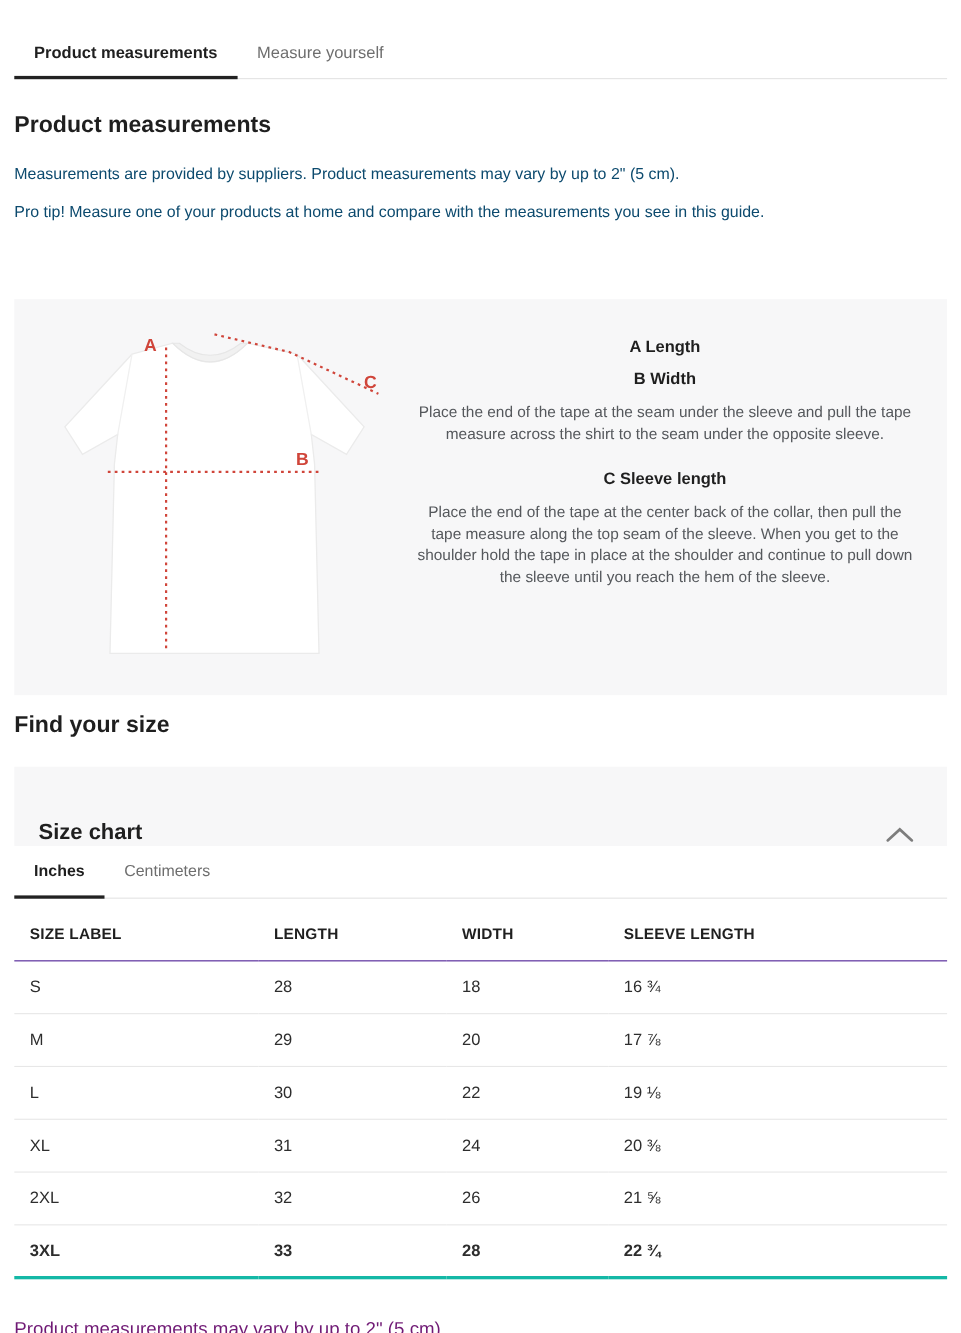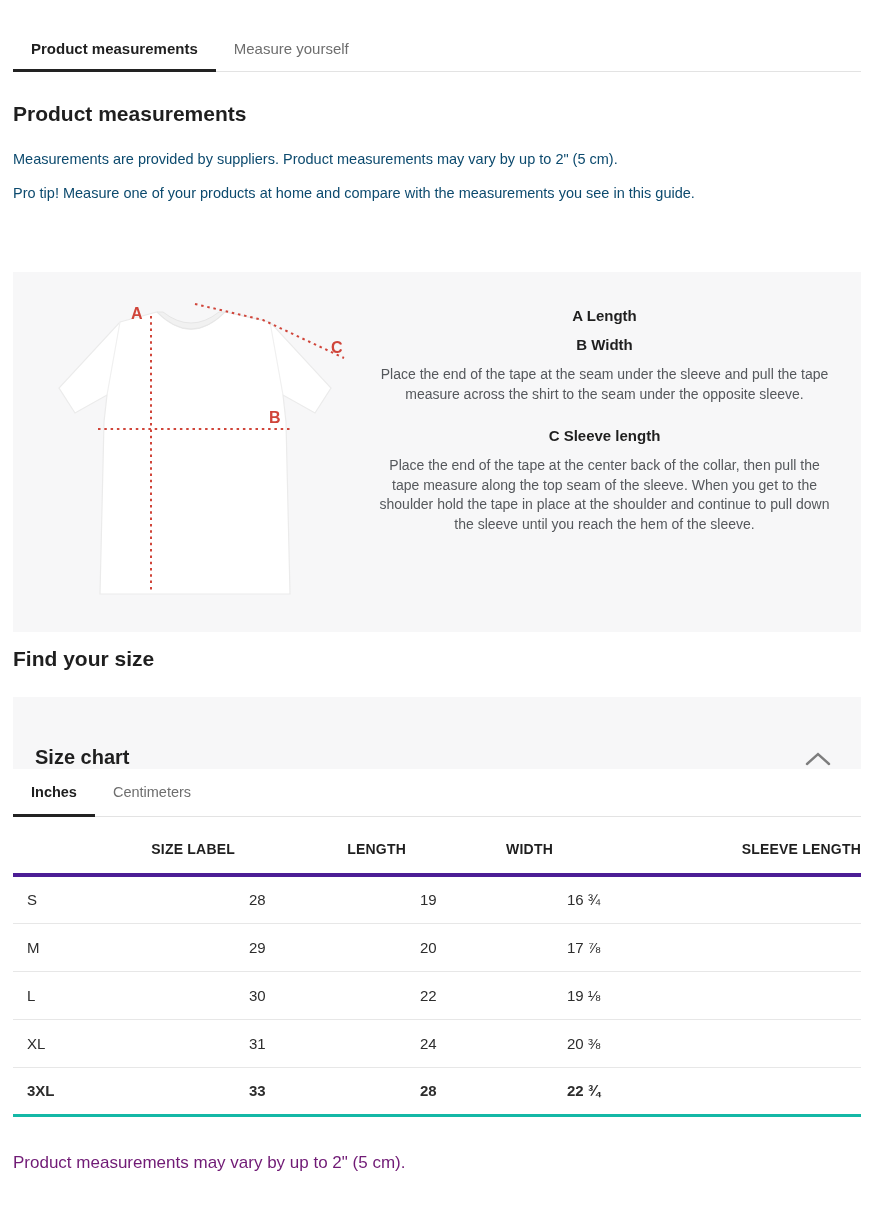--- a/index.html
+++ b/index.html
@@ -111,27 +111,27 @@
   }
   .size-chart-header .chevron { margin-left: auto; display: flex; }
 
   
   table.size-table {
     width: 100%;
     border-collapse: collapse;
     table-layout: fixed;
   }
   table.size-table th {
-    text-align: right;
+    text-align: left;
     font-size: 14px;
     font-weight: bold;
     letter-spacing: 0.2px;
     color: #1f1f1f;
     padding: 24px 0 16px 14px;
-    border-bottom: 4px solid #4c1d95;
+    border-bottom: 1px solid #4c1d95;
   }
   table.size-table td {
     height: 48px;
     padding-left: 14px;
     font-size: 15px;
     color: #2d2d2d;
     border-bottom: 1px solid #e7e7e7;
     vertical-align: middle;
   }
   table.size-table tr:last-child td { border-bottom: 3px solid #14b8a6; font-weight: bold; }
@@ -222,21 +222,21 @@
         <th>SIZE LABEL</th>
         <th>LENGTH</th>
         <th>WIDTH</th>
         <th>SLEEVE LENGTH</th>
       </tr>
     </thead>
     <tbody>
       <tr>
         <td>S</td>
         <td>28</td>
-        <td>19</td>
+        <td>18</td>
         <td>16 ¾</td>
       </tr>
       <tr>
         <td>M</td>
         <td>29</td>
         <td>20</td>
         <td>17 ⅞</td>
       </tr>
       <tr>
         <td>L</td>
@@ -244,20 +244,26 @@
         <td>22</td>
         <td>19 ⅛</td>
       </tr>
       <tr>
         <td>XL</td>
         <td>31</td>
         <td>24</td>
         <td>20 ⅜</td>
       </tr>
       <tr>
+        <td>2XL</td>
+        <td>32</td>
+        <td>26</td>
+        <td>21 ⅝</td>
+      </tr>
+      <tr>
         <td>3XL</td>
         <td>33</td>
         <td>28</td>
         <td>22 ¾</td>
       </tr>
     </tbody>
   </table>
 
   <p class="footnote">Product measurements may vary by up to 2" (5 cm).</p>
 

